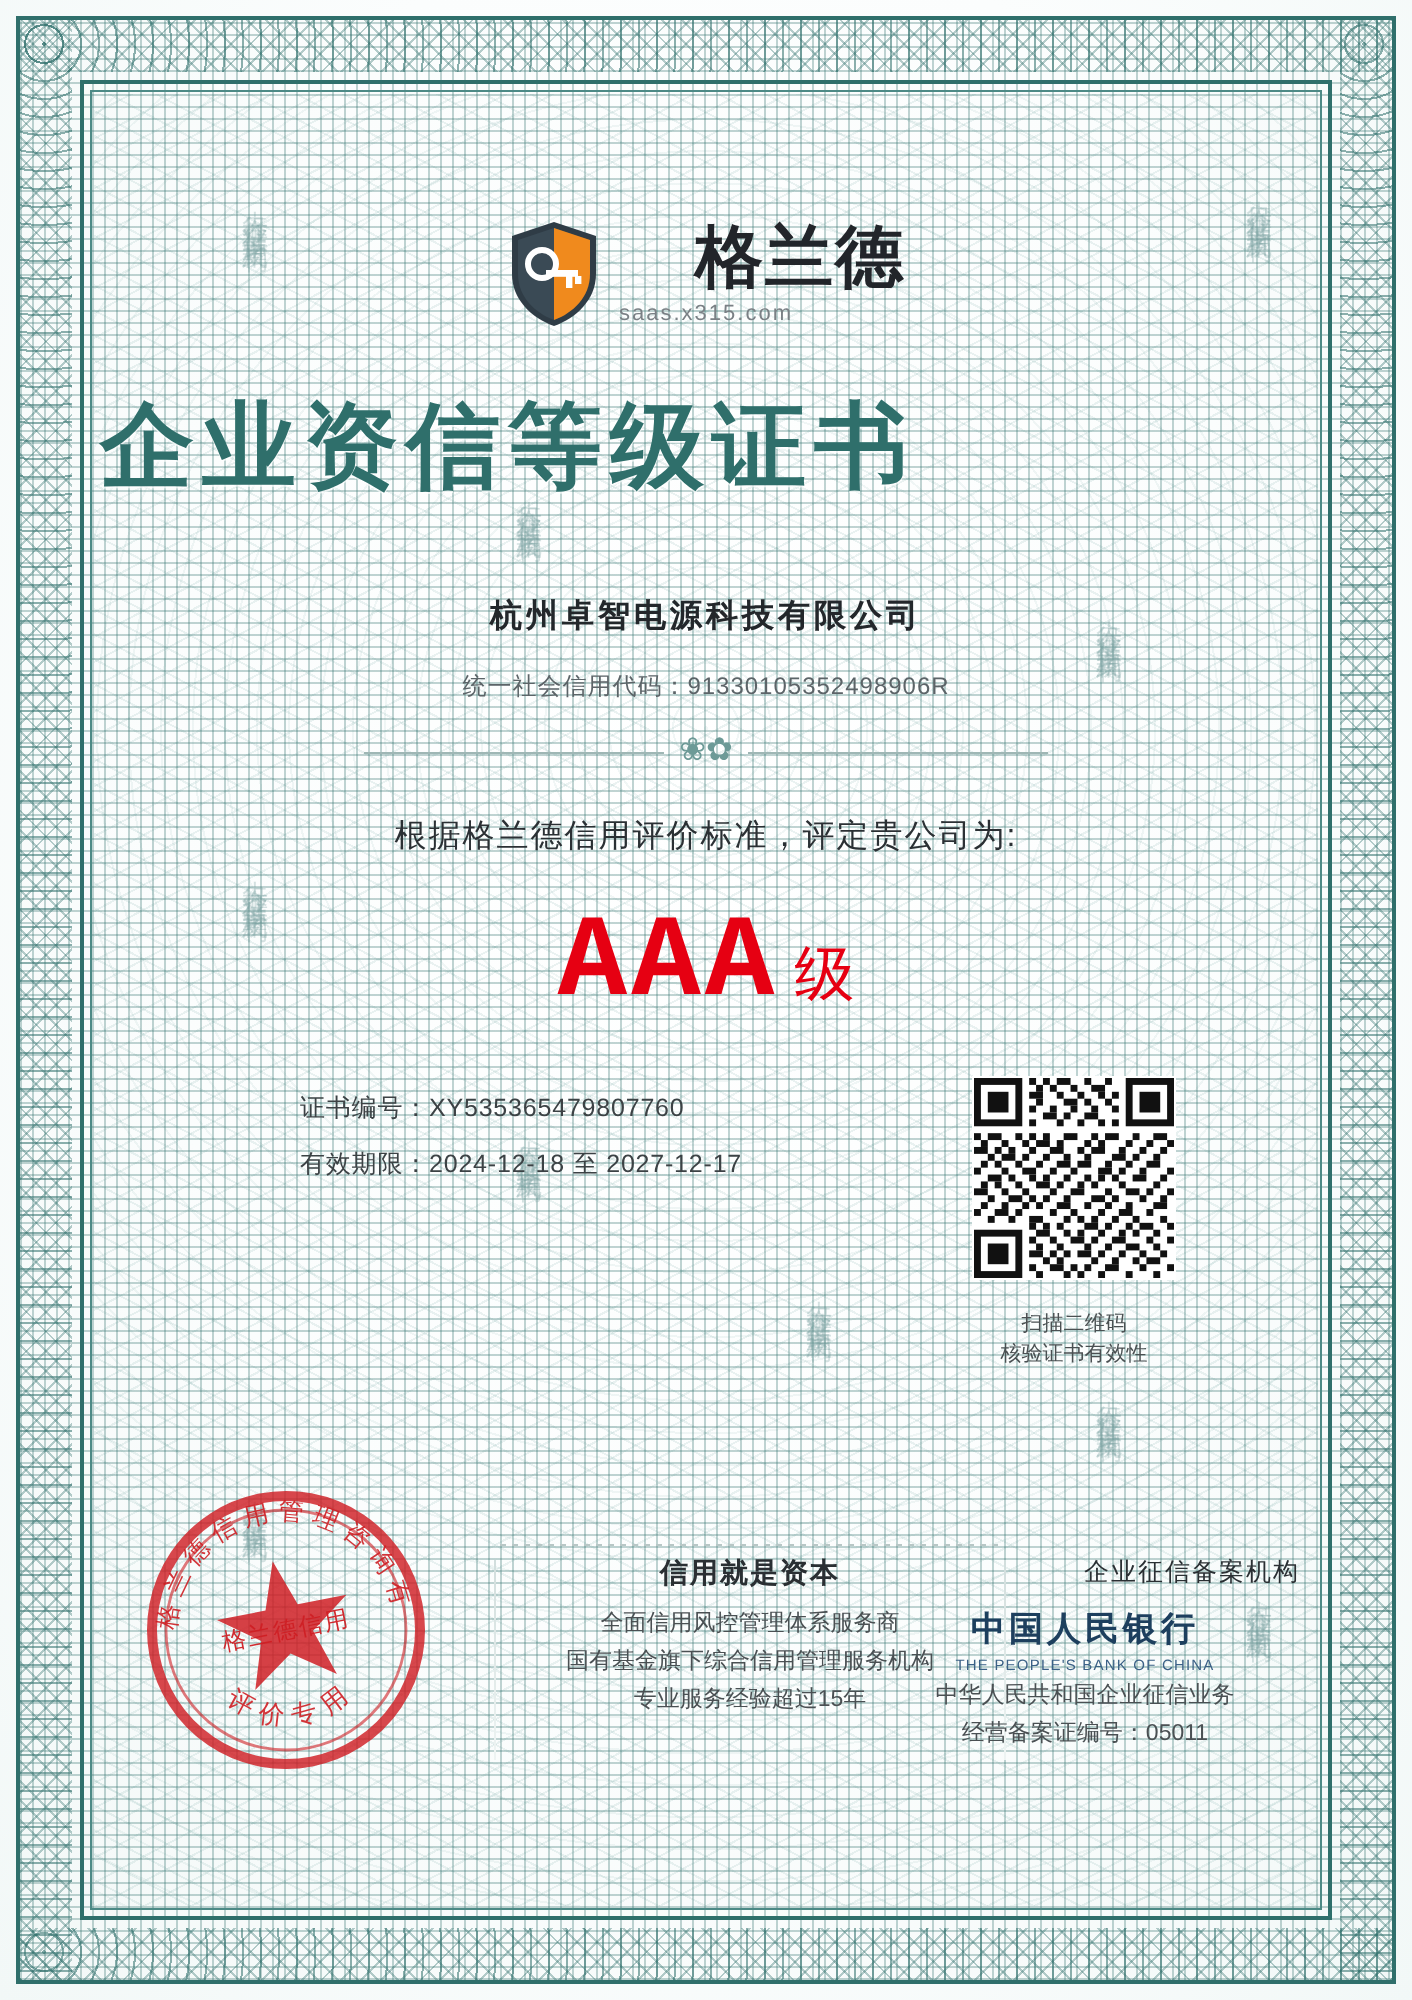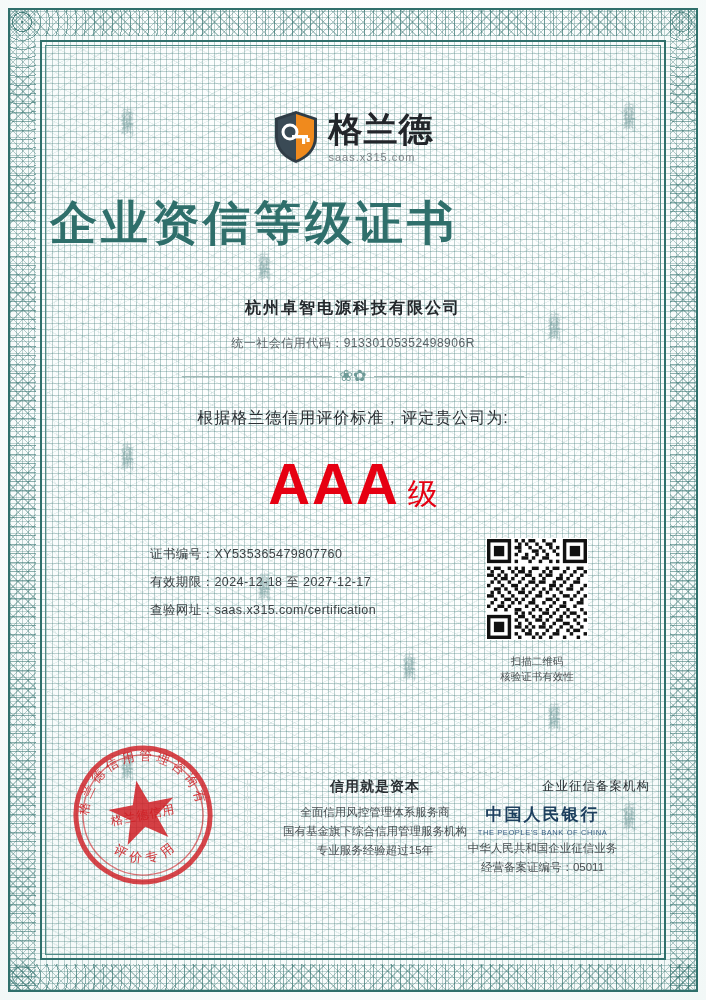--- a/index.html
+++ b/index.html
@@ -63,21 +63,21 @@
   
   .content{position:absolute;left:50px;top:50px;right:50px;bottom:50px;}
 
   .logo-row{
     position:absolute;left:0;right:0;top:60px;
     display:flex;justify-content:center;align-items:center;gap:10px;
   }
   .shield{position:relative;width:46px;height:54px;}
   .shield svg{display:block;}
   .logo-text{display:flex;flex-direction:column;align-items:flex-start;}
-  .logo-name{font-size:34px;font-weight:bold;color:#22252a;letter-spacing:1px;line-height:1;}
+  .logo-name{font-size:34px;font-weight:bold;color:#22252a;letter-spacing:1px;line-height:1;padding-left:38px;}
   .logo-sub{font-size:11px;color:#7a8085;letter-spacing:1px;margin-top:5px;}
 
   .title{
     position:absolute;left:0;right:0;top:142px;text-align:left;
     font-size:47px;font-weight:bold;color:#2f6f6b;letter-spacing:4px;
     text-shadow:0 1px 0 rgba(255,255,255,.7);
   }
 
   .company{
     position:absolute;left:0;right:0;top:248px;text-align:center;
@@ -98,21 +98,21 @@
   .statement{
     position:absolute;left:0;right:0;top:358px;text-align:center;
     font-size:16px;color:#2b3034;letter-spacing:1px;
   }
 
   .grade{
     position:absolute;left:0;right:0;top:400px;text-align:center;
   }
   .grade .aaa{
     font-size:58px;font-weight:bold;color:#e60012;letter-spacing:2px;
-    font-family:Liberation Sans, sans-serif;
+    font-family:Liberation Mono, monospace;
   }
   .grade .lv{font-size:30px;color:#e60012;margin-left:8px;}
 
   .details{
     position:absolute;left:100px;top:490px;width:300px;
     font-size:12.5px;color:#3c4245;line-height:28px;letter-spacing:.4px;
   }
   .details .row{white-space:nowrap;}
   .details .note{color:#606769;font-size:11.5px;}
 
@@ -218,21 +218,20 @@
 
     <div class="statement">根据格兰德信用评价标准，评定贵公司为:</div>
 
     <div class="grade">
       <span class="aaa">AAA</span><span class="lv">级</span>
     </div>
 
     <div class="details">
       <div class="row">证书编号：XY535365479807760</div>
       <div class="row">有效期限：2024-12-18 至 2027-12-17</div>
-      <div class="row">查验网址：saas.x315.com/certification</div>
     </div>
 
     <div class="qr-block">
       <svg class="qr" viewBox="0 0 29 29">
         <rect width="29" height="29" fill="#ffffff"></rect>
         <g fill="#111111">
           <rect x="0" y="0" width="7" height="7"></rect>
             <rect x="1" y="1" width="5" height="5" fill="#fff"></rect>
             <rect x="2" y="2" width="3" height="3"></rect>
           <rect x="22" y="0" width="7" height="7"></rect>

